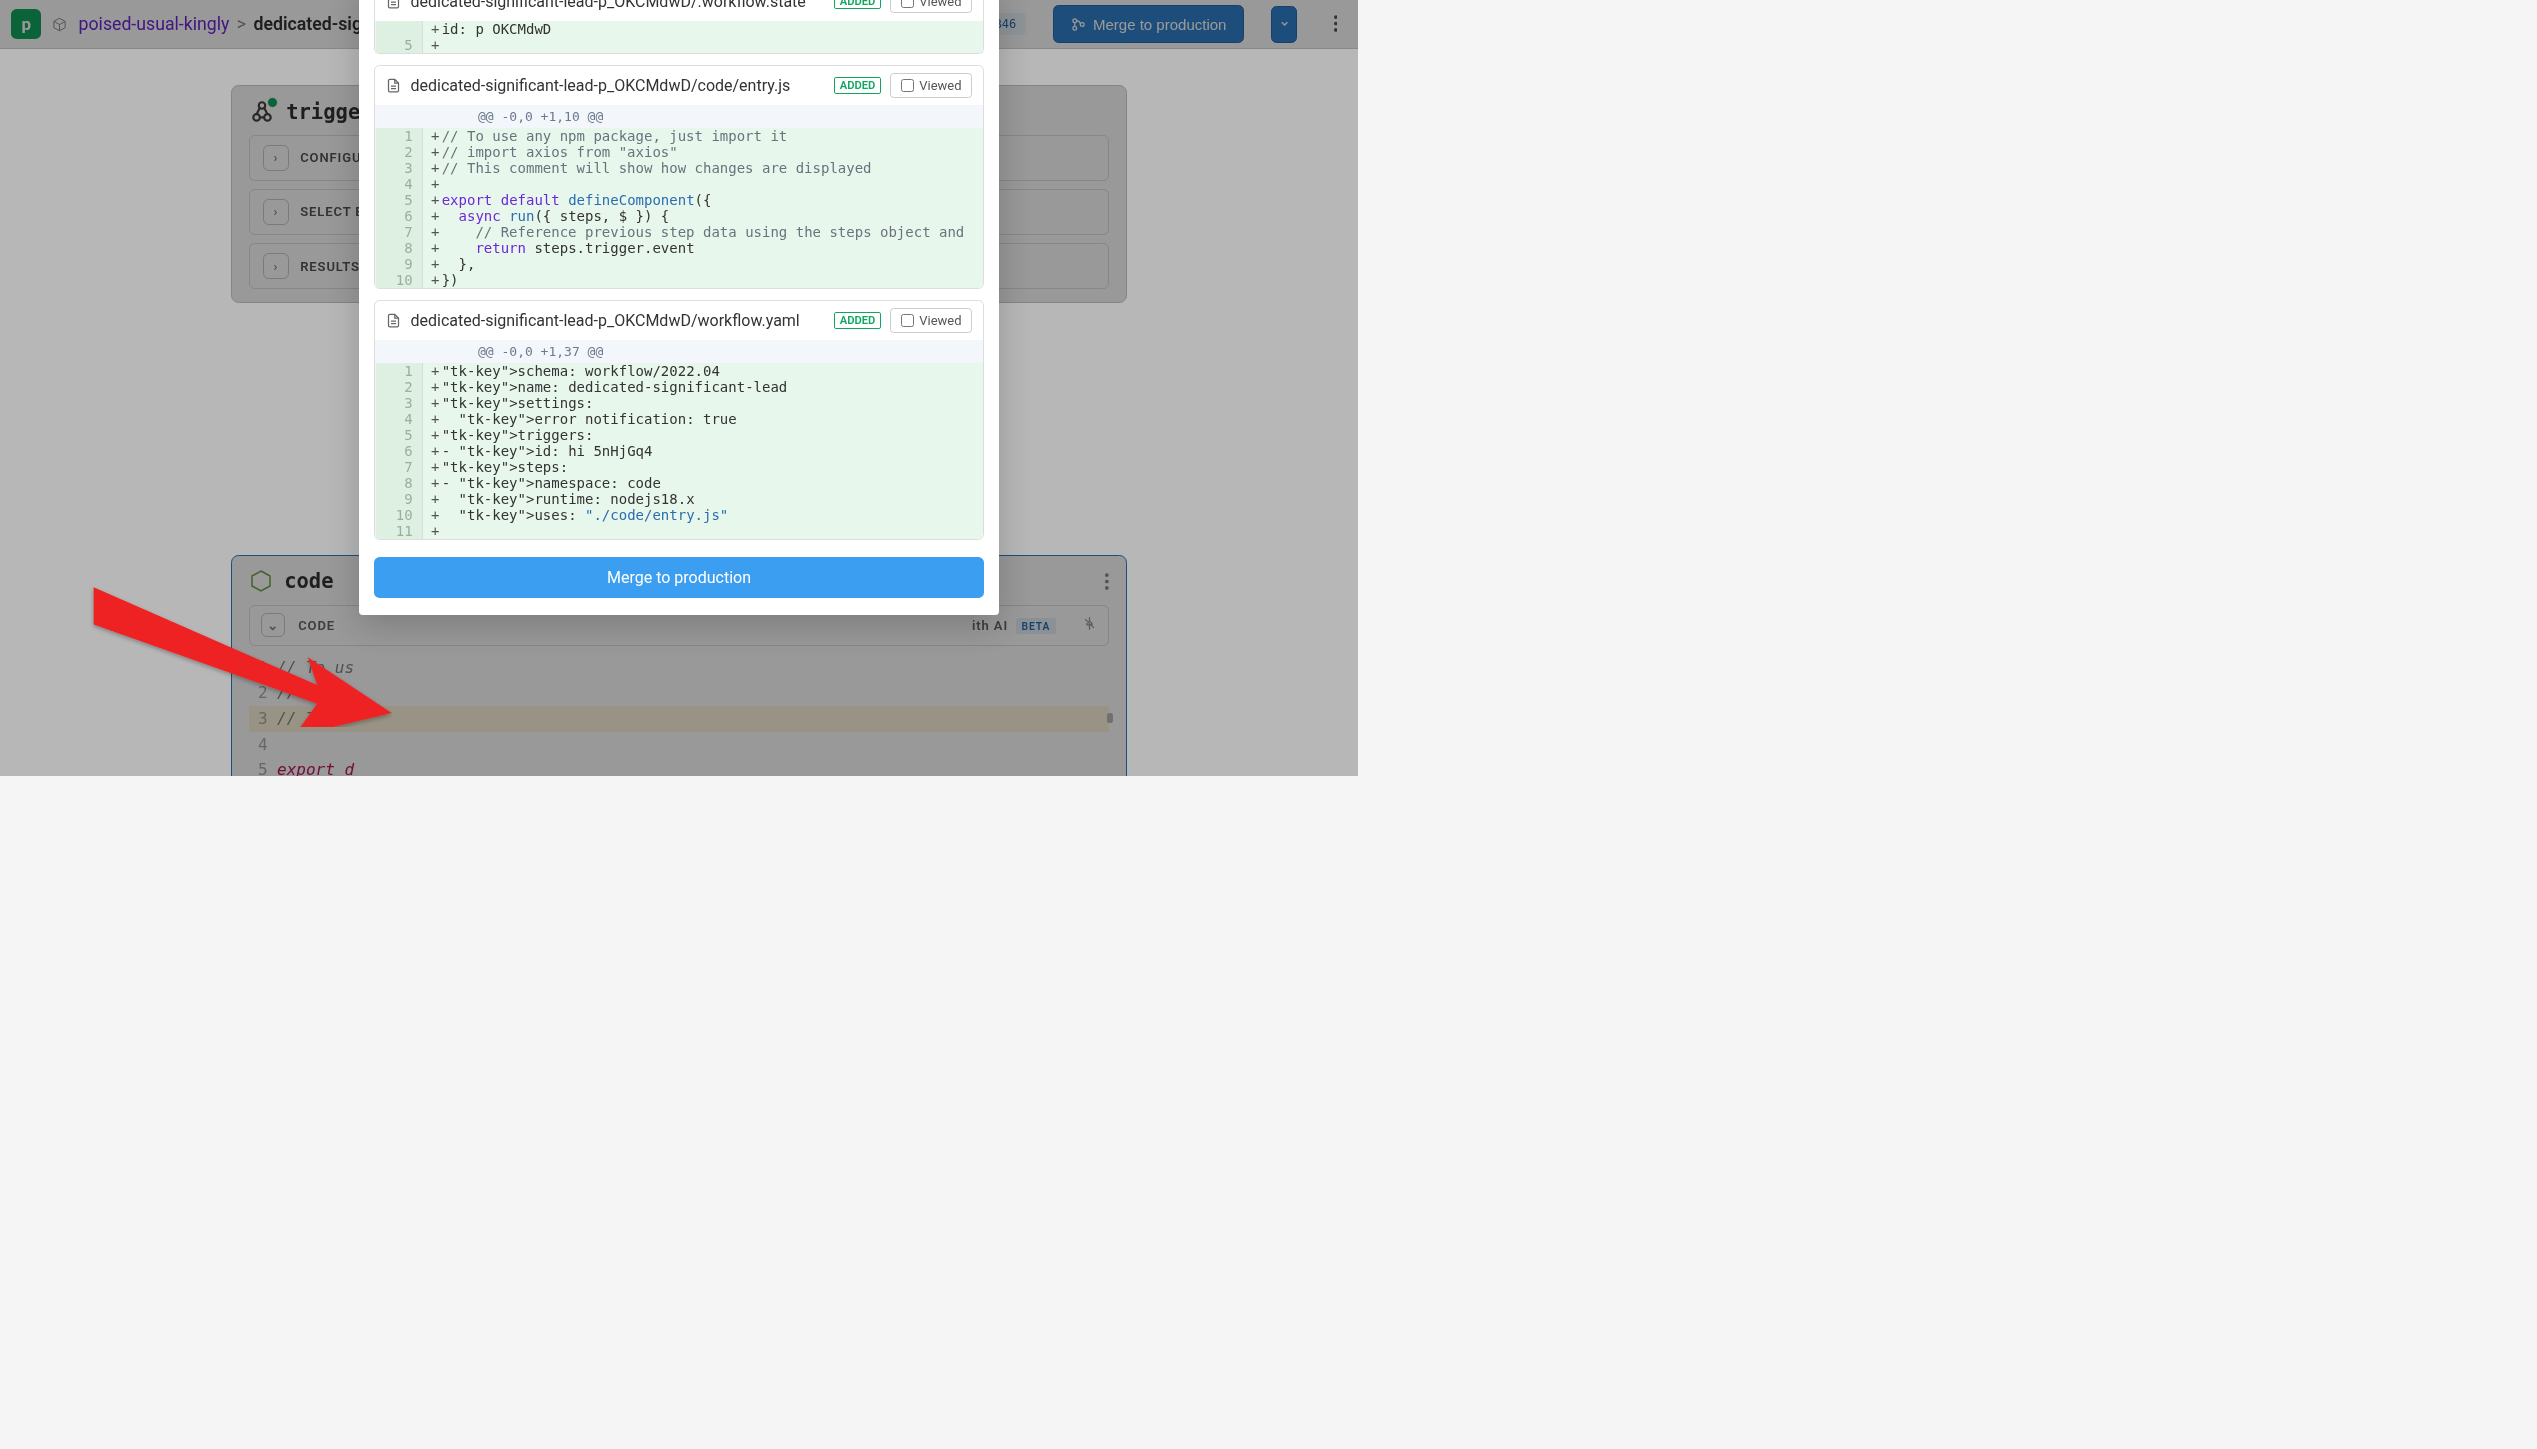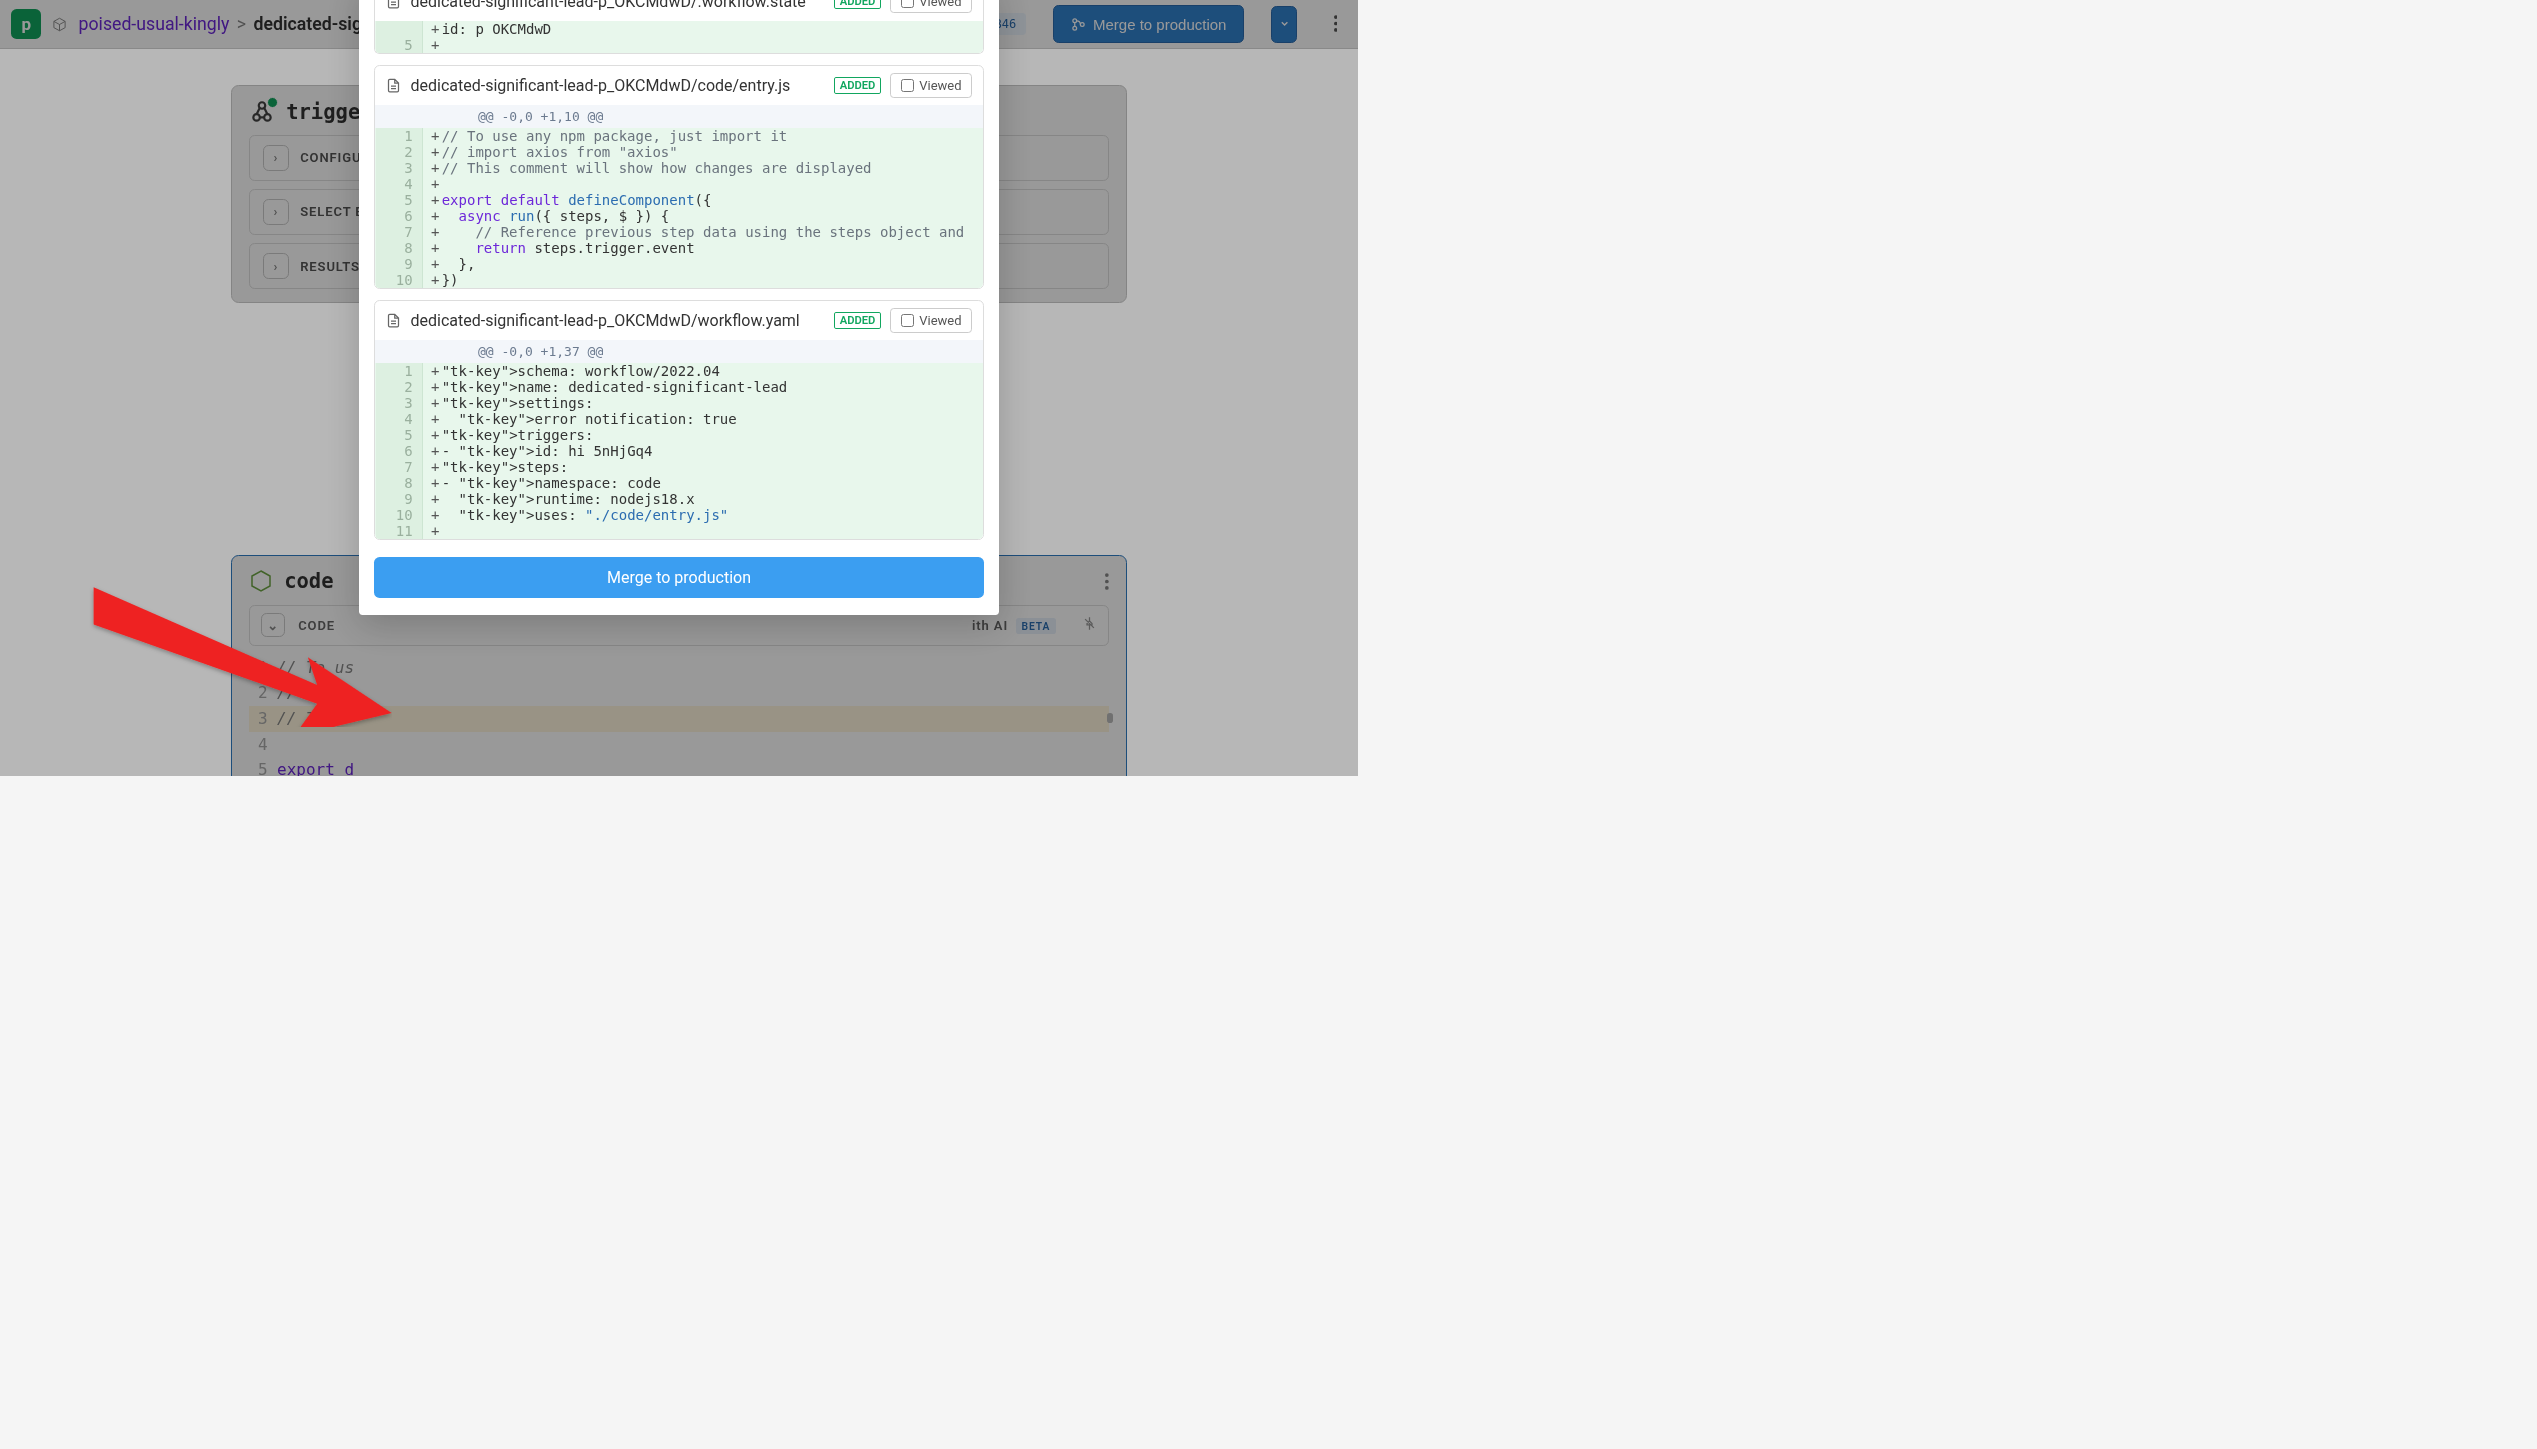--- a/index.html
+++ b/index.html
@@ -37,21 +37,21 @@
 .node-icon { width: 24px; height: 24px; color: #6da544; }
 .card-dots { position: absolute; right: 0; top: 1.9px; color: #888; cursor: pointer; }
 .code-tabs { display: flex; align-items: center; gap: 13px; margin-top: 11.2px; border: 0.9px solid #e0e0e0; border-radius: 5.6px; padding: 7.5px 11.2px; font-size: 13px; font-weight: 600; color: #666; letter-spacing: 0.9px; }
 .badge-beta { background: #e8f1fb; color: #2b6cb0; padding: 1.9px 5.6px; font-size: 10.3px; border-radius: 2.8px; margin-left: 3.7px; }
 .pin-icon { margin-left: auto; color: #999; }
 .code-editor { margin-top: 9.3px; font-family: monospace; font-size: 16px; line-height: 1.6; }
 .code-line { display: flex; }
 .code-ln { width: 28px; text-align: right; color: #aaa; padding-right: 9.3px; }
 .code-txt { white-space: pre; flex: 1; }
 .hl { background: #fff6de; }
-.kw-blue { color: #6d28d9; }
+.kw-blue { color: #be185d; font-style: italic; }
 .kw-purple { color: #805ad5; }
 .cmnt { color: #888; font-style: italic; }
 
 
 .overlay { position: absolute; inset: 0; background: rgba(0,0,0,0.25); display: flex; align-items: flex-start; justify-content: center; }
 .modal { background: #fff; width: 640px; margin-top: -18.7px; border-radius: 3.7px; box-shadow: 0 9.3px 37px rgba(0,0,0,0.2); max-height: 774px; overflow: hidden; padding-bottom: 17px; }
 
 .file-block { border: 0.9px solid #ddd; border-radius: 5.6px; margin: 11.2px 15px 0; overflow: hidden; }
 .file-block:first-child { margin-top: 0; }
 .file-header { display: flex; align-items: center; padding: 7.5px 11.2px; gap: 9.3px; }

